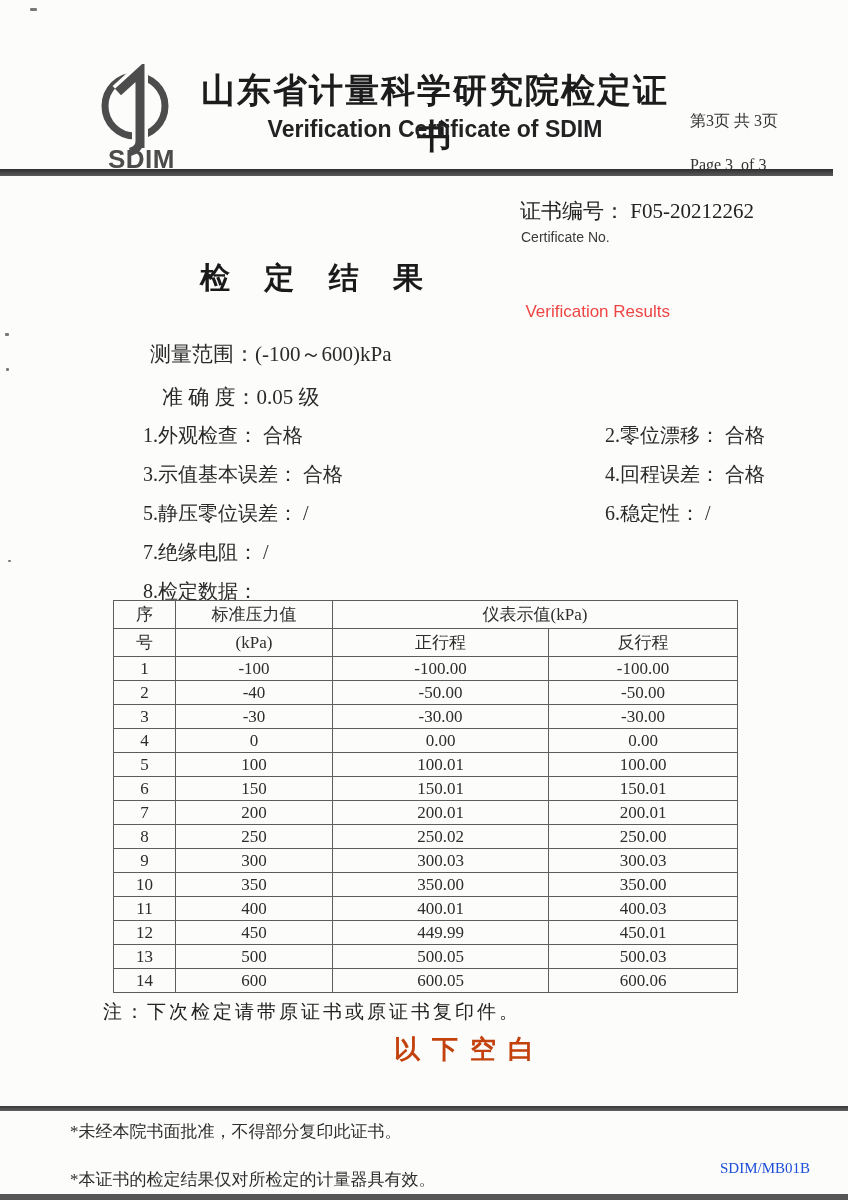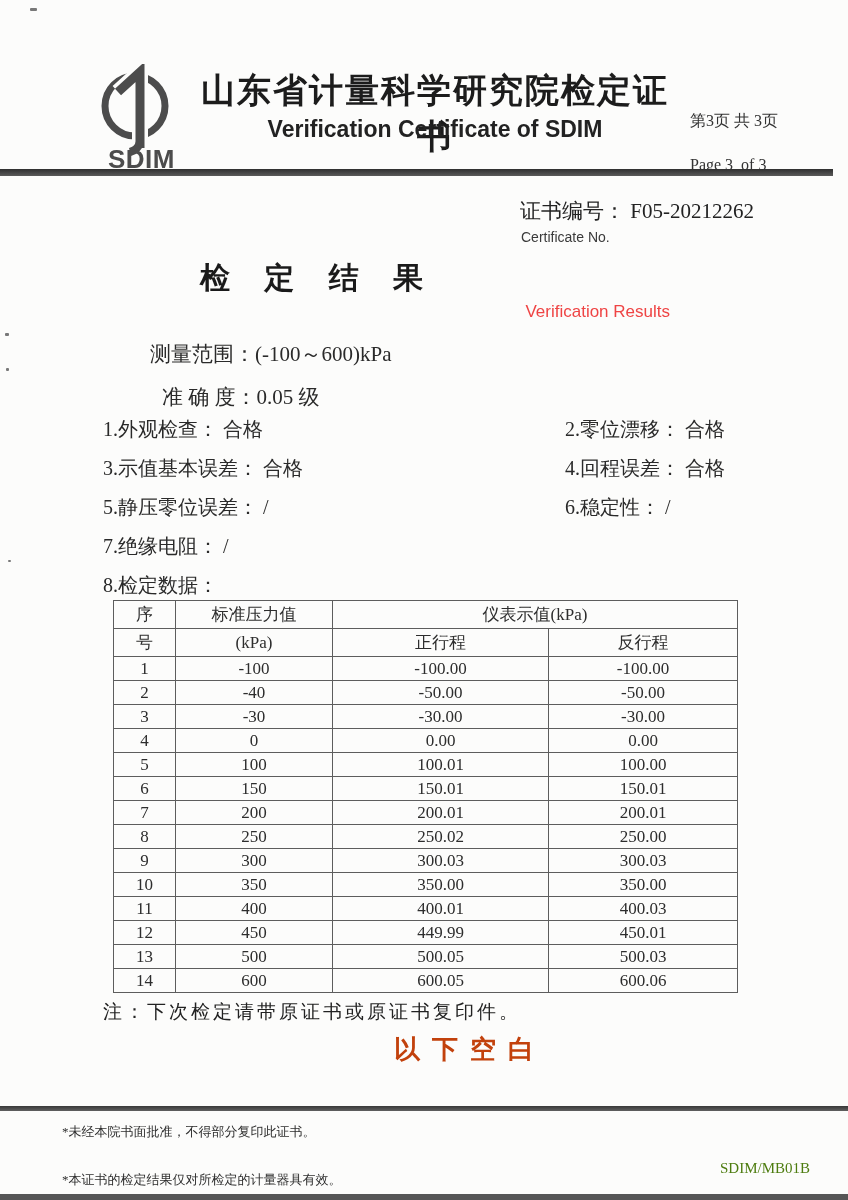--- a/index.html
+++ b/index.html
@@ -42,21 +42,21 @@
   }
   .results-sub{
     position:absolute;left:200px;top:302px;width:470px;text-align:right;
     font-family:"Liberation Sans","DejaVu Sans",sans-serif;
     font-size:17px;color:#ef4444;
   }
   .range-line{position:absolute;left:150px;top:340px;font-size:21px;white-space:pre;}
   .accuracy-line{position:absolute;left:150px;top:383px;font-size:21px;white-space:pre;margin-left:12px;}
   
   #checks{position:absolute;left:103px;top:416px;width:660px;font-size:20px;}
-  .check-row{display:flex;height:39px;align-items:flex-start;white-space:pre;}
+  .check-row{display:flex;height:39px;align-items:center;white-space:pre;margin-left:40px;}
   .check-left{flex:0 0 462px;}
   .check-right{flex:1;}
   
   #vtable{
     position:absolute;left:113px;top:600px;width:624px;
     border-collapse:collapse;table-layout:fixed;
     font-size:17px;color:#2d2d2d;
   }
   #vtable th,#vtable td{
     border:1px solid #5d5d5d;text-align:center;padding:0;
@@ -68,22 +68,22 @@
   .note-line{position:absolute;left:103px;top:999px;font-size:19px;letter-spacing:3px;color:#222;white-space:pre;}
   .blank-below{
     position:absolute;left:290px;top:1032px;width:360px;text-align:center;
     font-size:26px;font-weight:700;letter-spacing:12px;color:#c2410c;white-space:pre;
   }
   
   .rule-bottom{
     position:absolute;left:0;top:1106px;width:848px;height:5px;
     background:linear-gradient(#383838,#606060);
   }
-  .footnotes{position:absolute;left:62px;top:1120px;font-size:13px;line-height:24px;color:#2e2e2e;white-space:pre;}
-  .form-code{position:absolute;left:640px;top:1160px;width:170px;text-align:right;font-size:15px;color:#4d7c0f;}
+  .footnotes{position:absolute;left:70px;top:1120px;font-size:17px;line-height:24px;color:#2e2e2e;white-space:pre;}
+  .form-code{position:absolute;left:640px;top:1160px;width:170px;text-align:right;font-size:15px;color:#1d4ed8;}
   .edge-bottom{position:absolute;left:0;bottom:0;width:848px;height:6px;background:#565656;}
   
   .speck{position:absolute;background:#787878;border-radius:1px;}
   .speck.s1{left:30px;top:8px;width:7px;height:3px;}
   .speck.s2{left:5px;top:333px;width:4px;height:3px;}
   .speck.s3{left:6px;top:368px;width:3px;height:3px;}
   .speck.s4{left:8px;top:560px;width:3px;height:2px;}
   
   .logo-ink{fill:none;stroke:#4c4c4c;}
   .logo-sdim{

